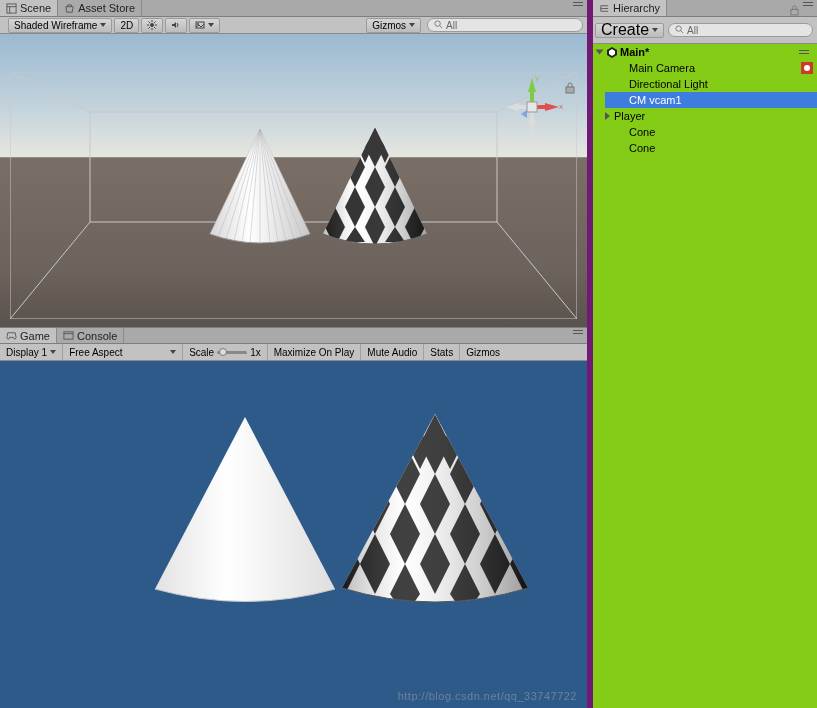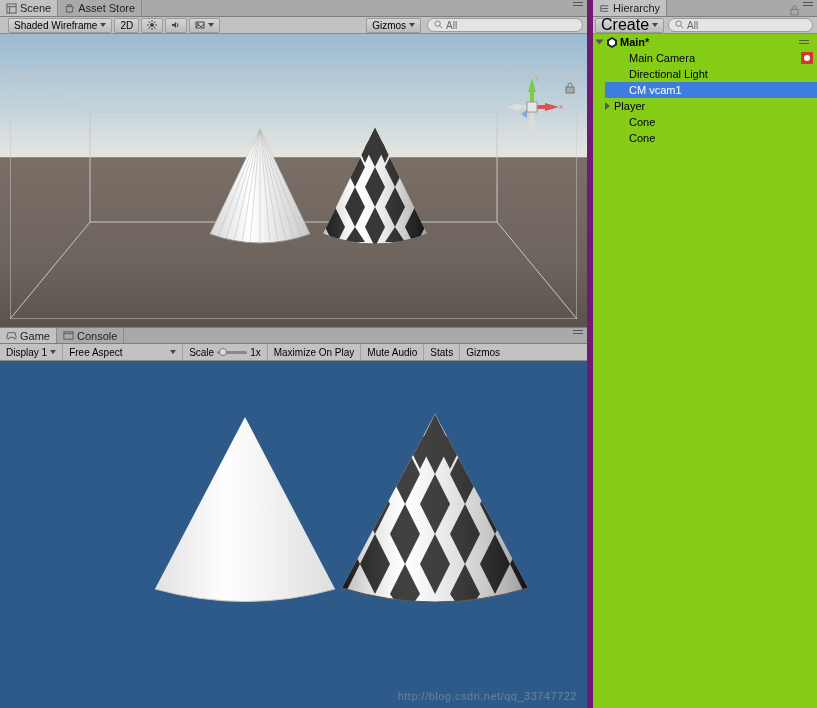--- a/index.html
+++ b/index.html
@@ -50,21 +50,21 @@
   .gt-cell { padding:0 6px; border-right:1px solid #a0a0a0; height:100%; display:inline-flex; align-items:center; gap:3px;}
   .gt-slider { width:30px; height:3px; background:#888; position:relative; border-radius:2px;}
   .gt-slider .knob{position:absolute;left:2px;top:-3px;width:8px;height:8px;border-radius:50%;background:#ddd;border:1px solid #777;}
 
   .game-viewport { flex:1; background:#2e5a8a; position:relative; overflow:hidden;}
 
   .watermark { position:absolute; bottom:6px; right:10px; font-size:11px; color:rgba(170,170,170,0.5); letter-spacing:0.5px; }
 
   
   .h-tabs { height:17px; background:#a9a9a9; display:flex; align-items:stretch; border-bottom:1px solid #7e7e7e;}
-  .h-toolbar { height:17px; background:#c2c2c2; display:flex; align-items:center; border-bottom:1px solid #8a8a8a; padding-left:2px;}
+  .h-toolbar { height:27px; background:#c2c2c2; display:flex; align-items:center; border-bottom:1px solid #8a8a8a; padding-left:2px;}
   .h-list { font-size:11px; }
   .h-row { height:16px; display:flex; align-items:center; padding-left:4px; gap:2px; position:relative;}
   .h-row.selected { background:#3e7de0; color:#fff; }
   .h-arrow { width:0;height:0;border-top:4px solid transparent;border-bottom:4px solid transparent;border-left:5px solid #555;display:inline-block;margin-right:2px;}
   .h-arrow.down { transform: rotate(90deg); }
   .h-unity { width:12px;height:12px;display:inline-block;}
   .h-row .label{white-space:nowrap;}
   .h-indent1{padding-left:24px;margin-left:12px;}
   .h-indent1b{padding-left:12px;}
   .h-badge{position:absolute;right:4px;width:12px;height:12px;}

